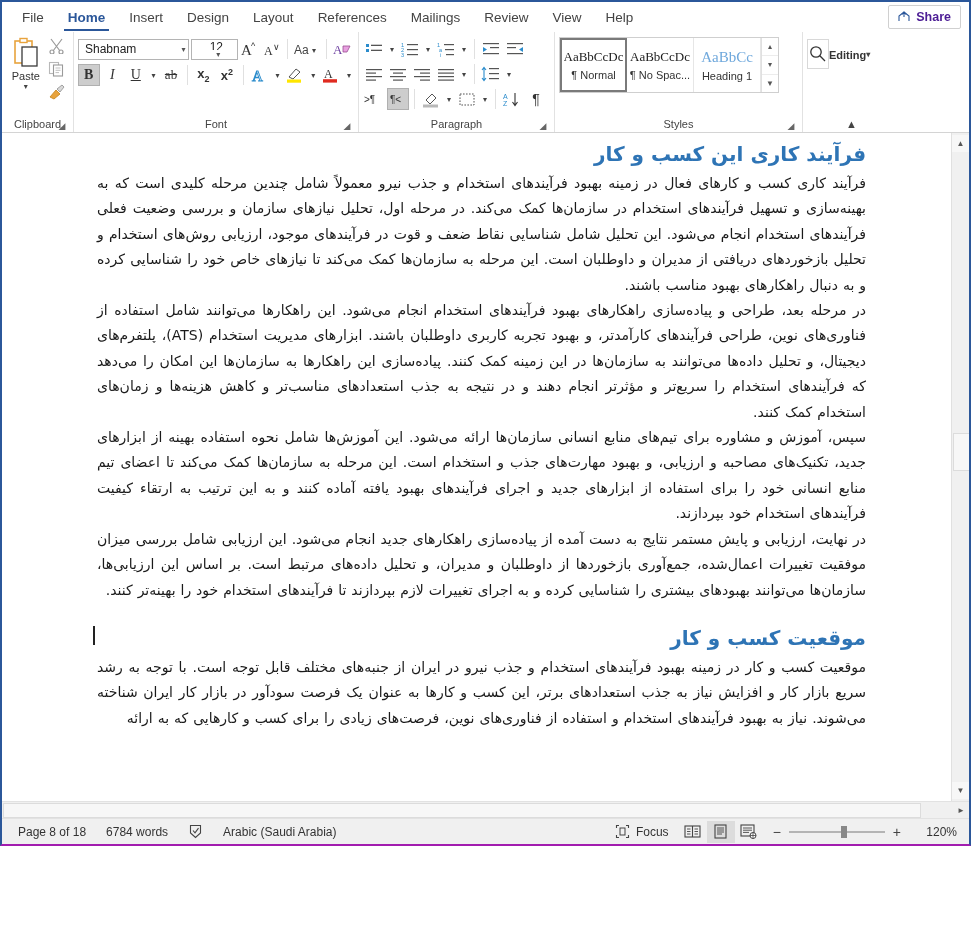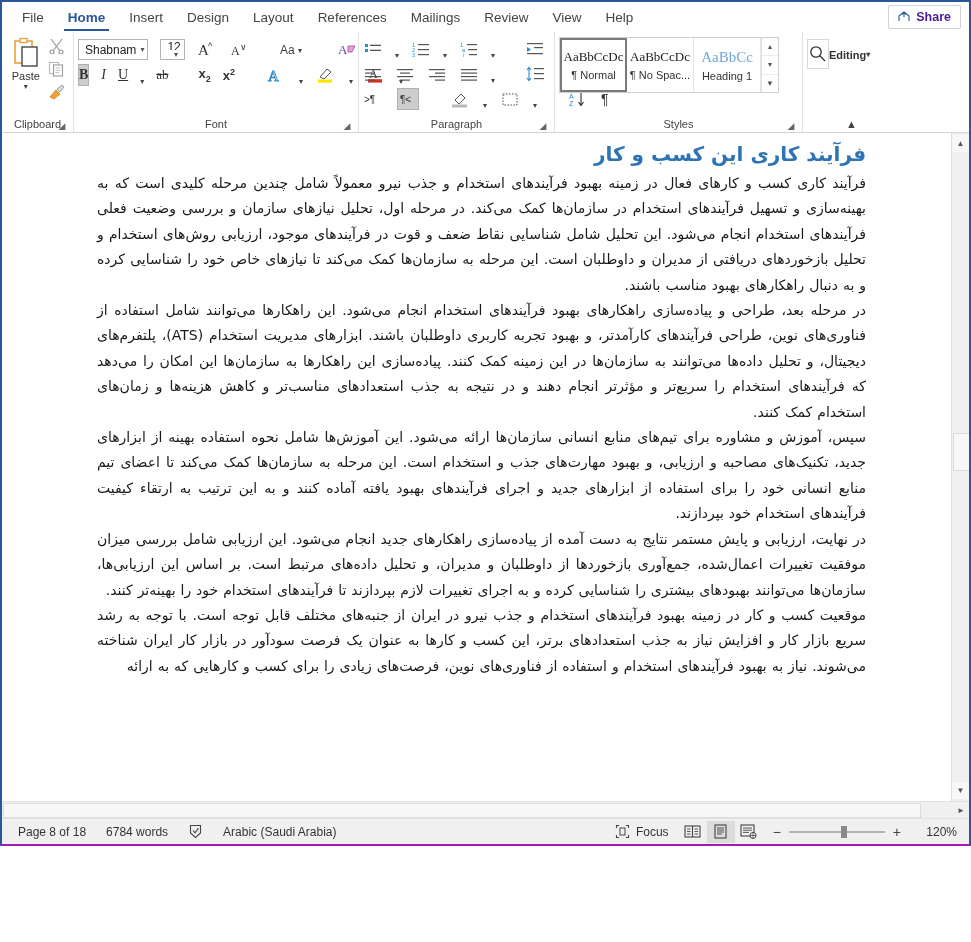--- a/index.html
+++ b/index.html
@@ -92,21 +92,21 @@
   .paste-col { width: 44px; display: flex; flex-direction: column; align-items: center; padding-top: 2px; }
   .paste-icon { width: 30px; height: 32px; position: relative; }
   .paste-label { font-size: 11px; color: #333; margin-top: 1px; }
   .caret { font-size: 8px; color: #444; line-height: 8px; margin-top: 1px;}
   .clip-small { width: 26px; display:flex; flex-direction:column; align-items:center; padding-top:3px; gap:6px;}
   .mini { width: 18px; height: 17px; position: relative; }
 
   
   .g-font { width: 285px; }
   .font-rows { display:flex; flex-direction:column; gap:4px; width:100%; padding-top:3px;}
-  .row { display: flex; align-items: flex-end; gap: 12px; }
+  .row { display: flex; align-items: center; gap: 2px; }
   .combo {
     height: 21px; border: 1px solid #b4b4b4; background: #fff;
     display: flex; align-items: center; justify-content: space-between;
     padding: 0 3px 0 6px; box-sizing: border-box;
     font-size: 12px; color: #222;
   }
   .combo .cv { overflow: hidden; white-space: nowrap; }
   .combo .cc { font-size: 8px; color: #555; margin-left:4px;}
   .ibtn {
     width: 22px; height: 22px;
@@ -612,20 +612,21 @@
   </div>
 
   <div class="docarea">
     <div class="page">
       <div class="doc-inner">
         <h2 class="doc-h">فرآیند کاری این کسب و کار</h2>
         <p class="doc-p">فرآیند کاری کسب و کارهای فعال در زمینه بهبود فرآیندهای استخدام و جذب نیرو معمولاً شامل چندین مرحله کلیدی است که به بهینه‌سازی و تسهیل فرآیندهای استخدام در سازمان‌ها کمک می‌کند. در مرحله اول، تحلیل نیازهای سازمان و بررسی وضعیت فعلی فرآیندهای استخدام انجام می‌شود. این تحلیل شامل شناسایی نقاط ضعف و قوت در فرآیندهای موجود، ارزیابی روش‌های استخدام و تحلیل بازخوردهای دریافتی از مدیران و داوطلبان است. این مرحله به سازمان‌ها کمک می‌کند تا نیازهای خاص خود را شناسایی کرده و به دنبال راهکارهای بهبود مناسب باشند.</p>
         <p class="doc-p">در مرحله بعد، طراحی و پیاده‌سازی راهکارهای بهبود فرآیندهای استخدام انجام می‌شود. این راهکارها می‌توانند شامل استفاده از فناوری‌های نوین، طراحی فرآیندهای کارآمدتر، و بهبود تجربه کاربری داوطلبان باشند. ابزارهای مدیریت استخدام (ATS)، پلتفرم‌های دیجیتال، و تحلیل داده‌ها می‌توانند به سازمان‌ها در این زمینه کمک کنند. پیاده‌سازی این راهکارها به سازمان‌ها این امکان را می‌دهد که فرآیندهای استخدام را سریع‌تر و مؤثرتر انجام دهند و در نتیجه به جذب استعدادهای مناسب‌تر و کاهش هزینه‌ها و زمان‌های استخدام کمک کنند.</p>
         <p class="doc-p">سپس، آموزش و مشاوره برای تیم‌های منابع انسانی سازمان‌ها ارائه می‌شود. این آموزش‌ها شامل نحوه استفاده بهینه از ابزارهای جدید، تکنیک‌های مصاحبه و ارزیابی، و بهبود مهارت‌های جذب و استخدام است. این مرحله به سازمان‌ها کمک می‌کند تا اعضای تیم منابع انسانی خود را برای استفاده از ابزارهای جدید و اجرای فرآیندهای بهبود یافته آماده کنند و به این ترتیب به ارتقاء کیفیت فرآیندهای استخدام خود بپردازند.</p>
         <p class="doc-p">در نهایت، ارزیابی و پایش مستمر نتایج به دست آمده از پیاده‌سازی راهکارهای جدید انجام می‌شود. این ارزیابی شامل بررسی میزان موفقیت تغییرات اعمال‌شده، جمع‌آوری بازخوردها از داوطلبان و مدیران، و تحلیل داده‌های مرتبط است. بر اساس این ارزیابی‌ها، سازمان‌ها می‌توانند بهبودهای بیشتری را شناسایی کرده و به اجرای تغییرات لازم بپردازند تا فرآیندهای استخدام خود را بهینه‌تر کنند.</p>
+        <h2 class="doc-h second">موقعیت کسب و کار</h2>
         <p class="doc-p">موقعیت کسب و کار در زمینه بهبود فرآیندهای استخدام و جذب نیرو در ایران از جنبه‌های مختلف قابل توجه است. با توجه به رشد سریع بازار کار و افزایش نیاز به جذب استعدادهای برتر، این کسب و کارها به عنوان یک فرصت سودآور در بازار کار ایران شناخته می‌شوند. نیاز به بهبود فرآیندهای استخدام و استفاده از فناوری‌های نوین، فرصت‌های زیادی را برای کسب و کارهایی که به ارائه</p>
       </div>
     </div>
     <div class="vsb">
       <div class="sb-arrow" style="margin-top:2px;">▲</div>
       <div class="sb-thumb" style="top:300px;height:36px;"></div>
       <div class="sb-arrow" style="position:absolute;bottom:2px;">▼</div>
     </div>
   </div>
 

